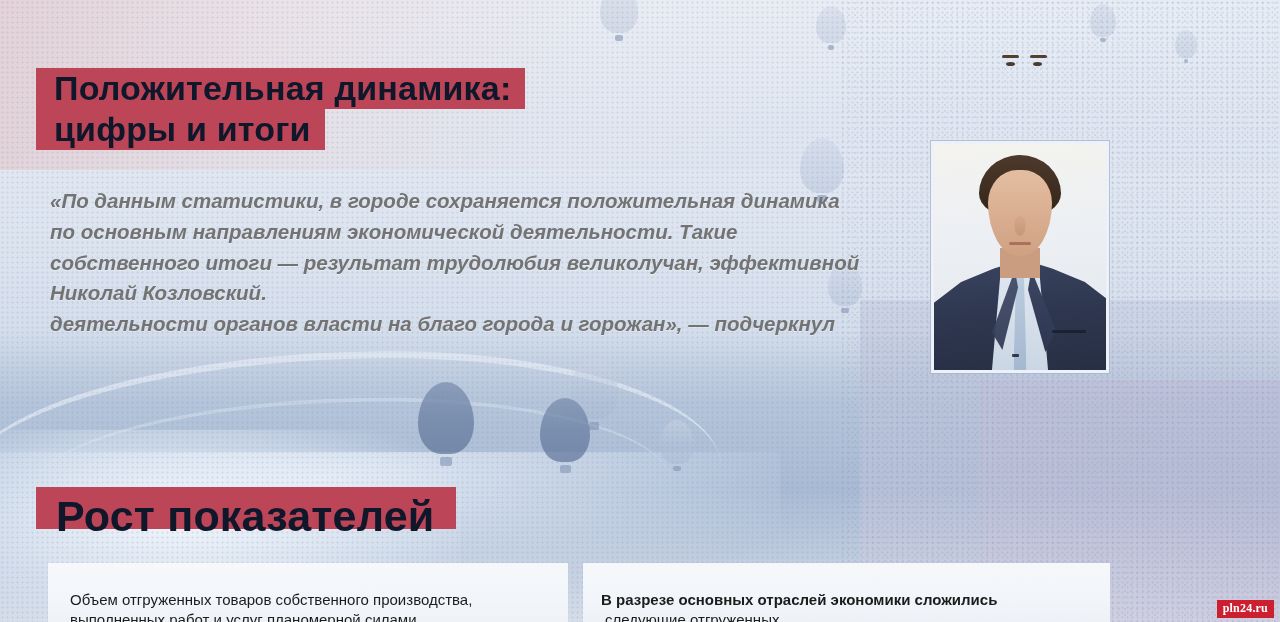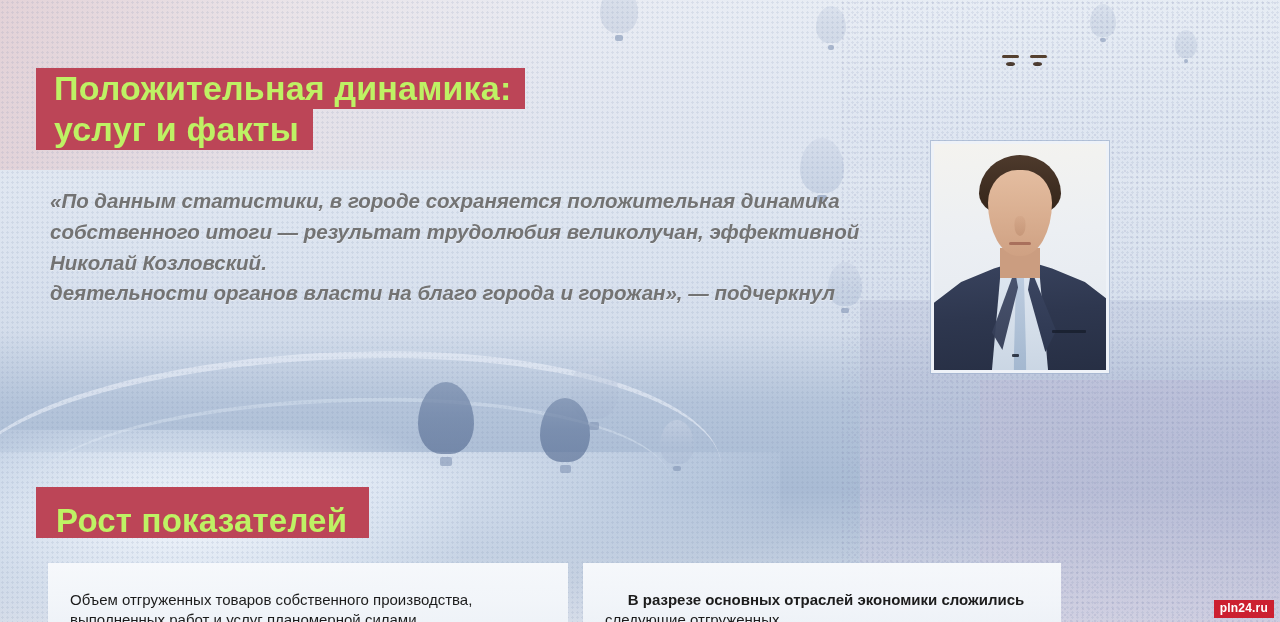--- a/index.html
+++ b/index.html
@@ -85,29 +85,29 @@
   }
   .balloon.faint .env{opacity:.45;}
   .balloon.dark .env{
     background:linear-gradient(180deg, rgba(120,140,172,.72) 0%, rgba(96,118,155,.68) 50%, rgba(86,108,146,.66) 100%);
   }
 
   
   .redbox{
     position:absolute;
     background:#bc4557;
-    color:#bef264;
+    color:#0f172a;
     font-weight:bold;
     letter-spacing:.2px;
     display:flex;align-items:center;
     box-sizing:border-box;
   }
   #title-l1{left:36px;top:68px;height:41px;padding:0 14px 0 18px;font-size:34px;}
   #title-l2{left:36px;top:109px;height:41px;padding:0 14px 0 18px;font-size:34px;}
-  #growth-head{left:36px;top:487px;height:51px;padding:16px 22px 0 20px;font-size:33px;}
+  #growth-head{left:36px;top:487px;height:42px;padding:16px 22px 0 20px;font-size:43px;}
 
   
   #quote{
     position:absolute;left:50px;top:186px;width:880px;
     color:#737373;
     font-style:italic;font-weight:bold;
     font-size:20.5px;line-height:30.8px;
     text-shadow:0 1px 0 rgba(255,255,255,.35);
   }
   #quote .ln{white-space:nowrap;}
@@ -190,39 +190,40 @@
     background:rgba(18,24,38,.8);border-radius:1px;
   }
 
   
   .panel{
     position:absolute;
     background:linear-gradient(180deg, rgba(247,249,252,.97) 0%, rgba(243,246,250,.97) 60%, rgba(239,243,248,.97) 100%);
     box-sizing:border-box;
   }
   #panel-left{left:48px;top:563px;width:520px;height:63px;padding-left:28px;}
-  #panel-right{left:583px;top:563px;width:478px;height:59px;text-align:center;}
+  #panel-right{left:583px;top:563px;width:527px;height:59px;}
   .panel .ptext{
     position:absolute;left:22px;top:27px;right:10px;
     color:#1c1c1c;font-size:15px;line-height:20px;white-space:nowrap;
   }
   #panel-right .ptext{font-weight:bold;left:18px;}
   .ptext2{
     position:absolute;left:22px;top:47px;color:#1c1c1c;font-size:15px;line-height:20px;
     overflow:hidden;height:12px;white-space:nowrap;
   }
 
   
   #watermark{
     position:absolute;right:6px;bottom:4px;
     background:#cc2030;color:#ffffff;
     font-size:12px;font-weight:bold;
     padding:2px 6px 3px;
     letter-spacing:.2px;
     line-height:13px;
+    font-family:Liberation Serif, serif;
   }
 </style>
 </head>
 <body>
 
 <div id="stage">
 
   <div class="bg-base"></div>
   <div class="bg-sky-warm"></div>
   <div class="bg-city"></div>
@@ -271,24 +272,25 @@
     </div>
   <div class="balloon pale" style="left:660px;top:420px;width:34px;height:56px;">
       <div class="env"></div>
       <div class="basket"></div>
     </div>
 
   <div class="halftone"></div>
   <div class="halftone2"></div>
 
   <div class="redbox" id="title-l1">Положительная динамика:</div>
-  <div class="redbox" id="title-l2">услуг и факты</div>
+  <div class="redbox" id="title-l2">цифры и итоги</div>
 
   <div id="quote">
     <div class="ln">«По данным статистики, в городе сохраняется положительная динамика</div>
+    <div class="ln">по основным направлениям экономической деятельности. Такие</div>
     <div class="ln">собственного итоги — результат трудолюбия великолучан, эффективной</div>
     <div class="ln">Николай Козловский.</div>
     <div class="ln">деятельности органов власти на благо города и горожан», — подчеркнул</div>
   </div>
 
   <div id="portrait">
     <div class="photo">
       <div class="p-jacket"></div>
       <div class="p-shirt"></div>
       <div class="p-tie"></div>

